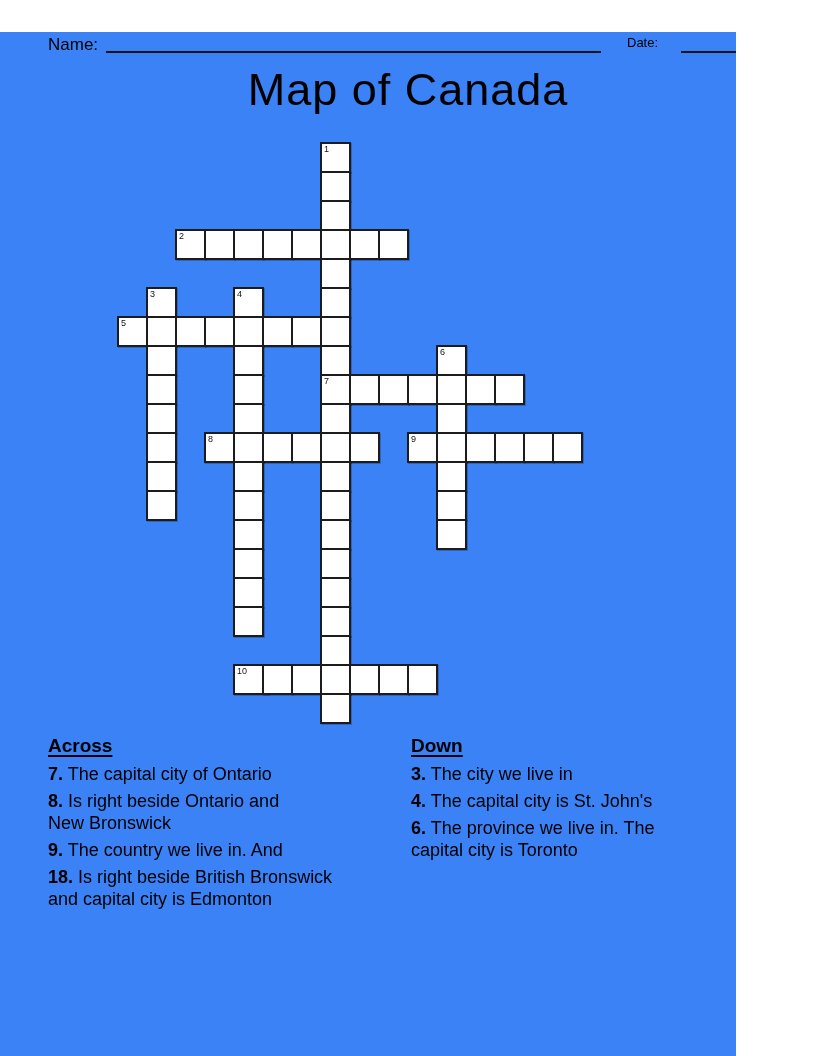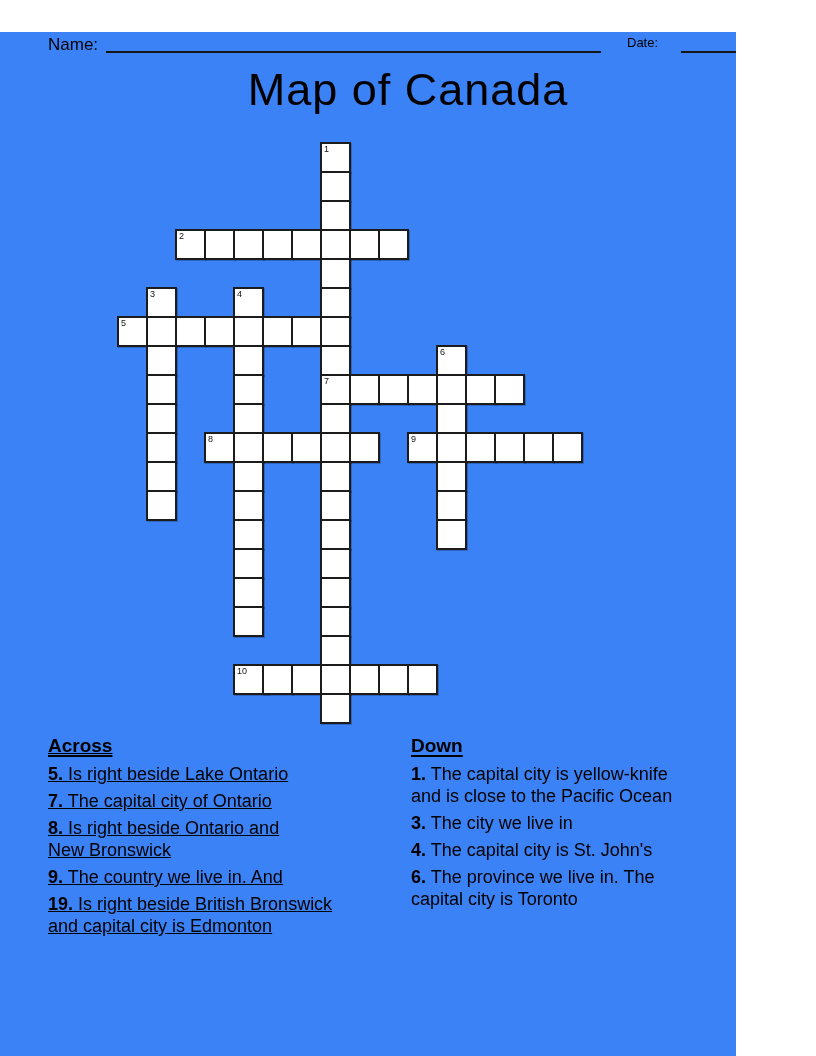--- a/index.html
+++ b/index.html
@@ -22,21 +22,21 @@
   .cell{
     position:absolute;width:31px;height:31px;box-sizing:border-box;
     border:2px solid #1c1c1c;background:#ffffff;
     box-shadow:1px 1px 0 rgba(0,0,0,0.22);
   }
   .cell .num{
     position:absolute;left:2px;top:0;font-size:9px;line-height:11px;color:#111;
   }
   
   .clues{position:absolute;top:702px;}
-  .clues-across{left:48px;width:360px;text-decoration:underline;}
+  .clues-across{left:48px;width:360px;}
   .clues-down{left:411px;width:360px;}
   .clues h2{
     font-size:19px;line-height:23px;margin:0 0 6px 0;font-weight:bold;
     text-decoration:underline;text-decoration-thickness:2px;text-underline-offset:3px;
   }
   .clue{margin:0 0 5px 0;font-size:18px;line-height:22px;white-space:nowrap;}
   .clue b{font-weight:bold;}
 </style>
 </head>
 <body>
@@ -148,31 +148,29 @@
       <div class="cell" style="left: 203px; top: 522px;"></div>
       <div class="cell" style="left: 232px; top: 522px;"></div>
       <div class="cell" style="left: 261px; top: 522px;"></div>
       <div class="cell" style="left: 290px; top: 522px;"></div>
       <div class="cell" style="left: 203px; top: 551px;"></div>
     </div>
 
   <div class="clues clues-across">
     <h2>Across</h2>
     <div id="across-list">
-        <p class="clue"><b>5.</b><span> Is right beside Lake Ontario</span></p>
         <p class="clue"><b>7.</b><span> The capital city of Ontario</span></p>
         <p class="clue"><b>8.</b><span> Is right beside Ontario and</span><br><span>New Bronswick</span></p>
         <p class="clue"><b>9.</b><span> The country we live in. And</span><br></p>
-        <p class="clue"><b>19.</b><span> Is right beside British Bronswick</span><br><span>and capital city is Edmonton</span></p>
+        <p class="clue"><b>18.</b><span> Is right beside British Bronswick</span><br><span>and capital city is Edmonton</span></p>
       </div>
   </div>
 
   <div class="clues clues-down">
     <h2>Down</h2>
     <div id="down-list">
-        <p class="clue"><b>1.</b><span> The capital city is yellow-knife</span><br><span>and is close to the Pacific Ocean</span></p>
         <p class="clue"><b>3.</b><span> The city we live in</span></p>
         <p class="clue"><b>4.</b><span> The capital city is St. John's</span></p>
         <p class="clue"><b>6.</b><span> The province we live in. The</span><br><span>capital city is Toronto</span></p>
       </div>
   </div>
 
 </div>
 
 </body></html>

